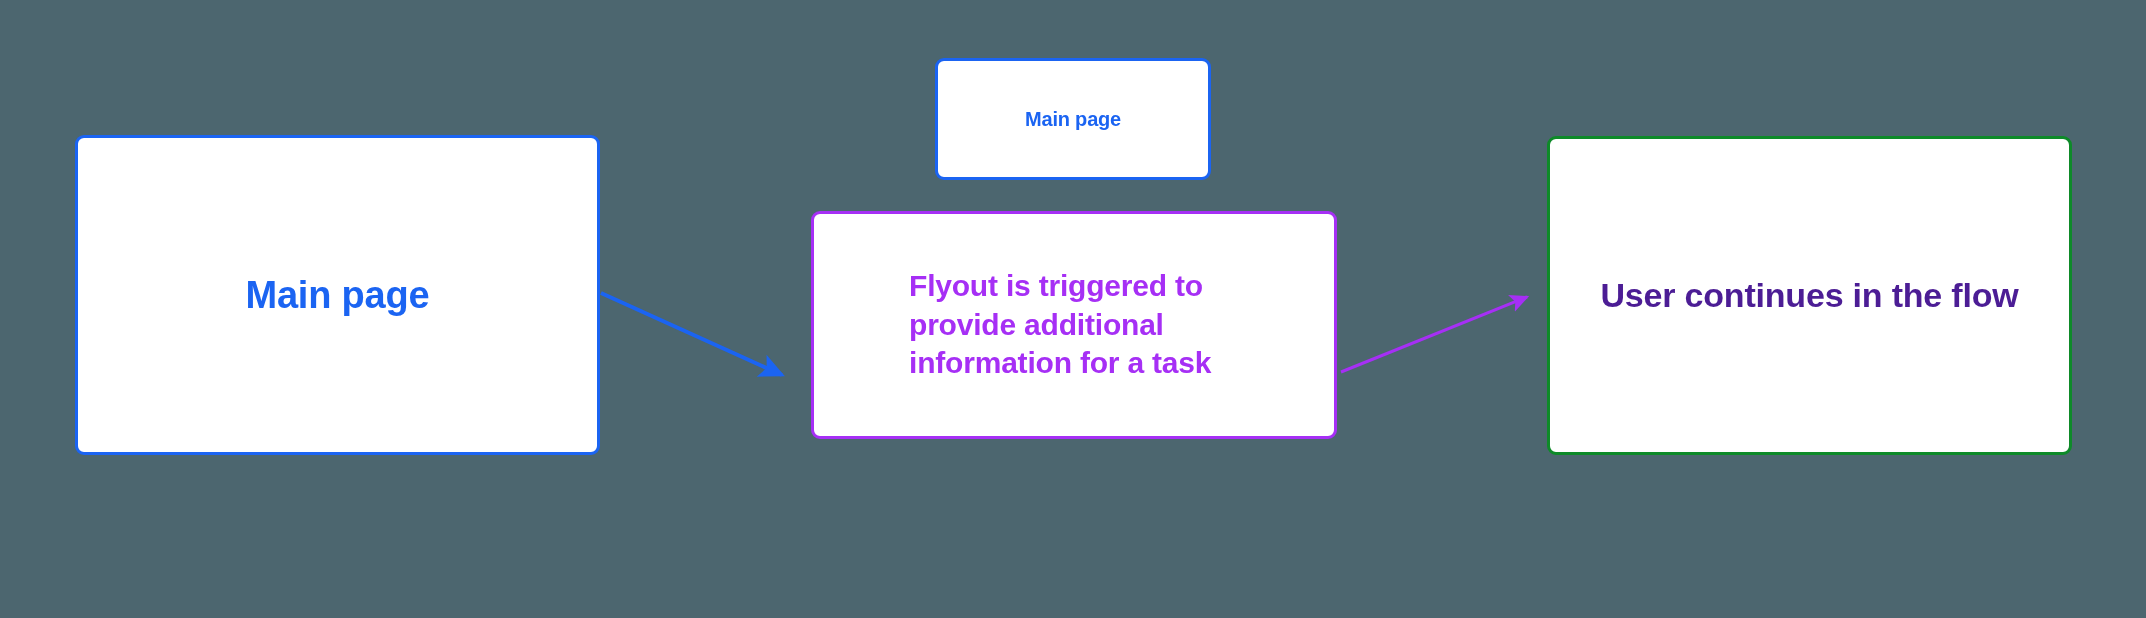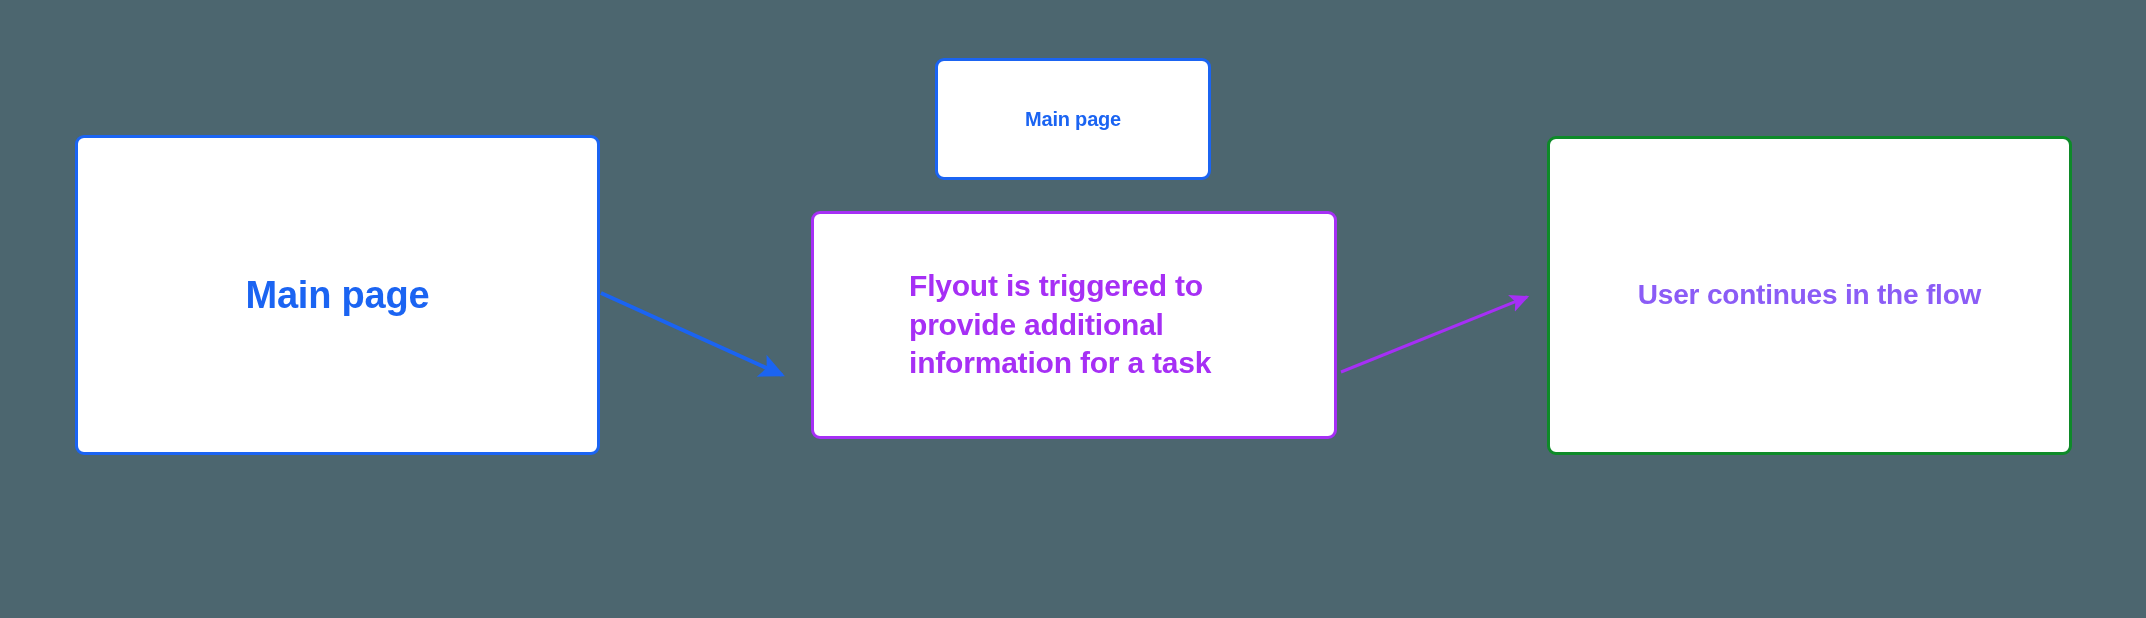--- a/index.html
+++ b/index.html
@@ -80,22 +80,22 @@
 
   
   #node-user-continues {
     left: 1547px;
     top: 136px;
     width: 525px;
     height: 319px;
     border: 3px solid #0e8a29;
   }
   #node-user-continues .node-label {
-    color: #8b5cf6;
-    font-size: 28px;
+    color: #4c1d95;
+    font-size: 34px;
   }
 
   #connectors {
     position: absolute;
     left: 0;
     top: 0;
     width: 2146px;
     height: 618px;
     pointer-events: none;
   }

